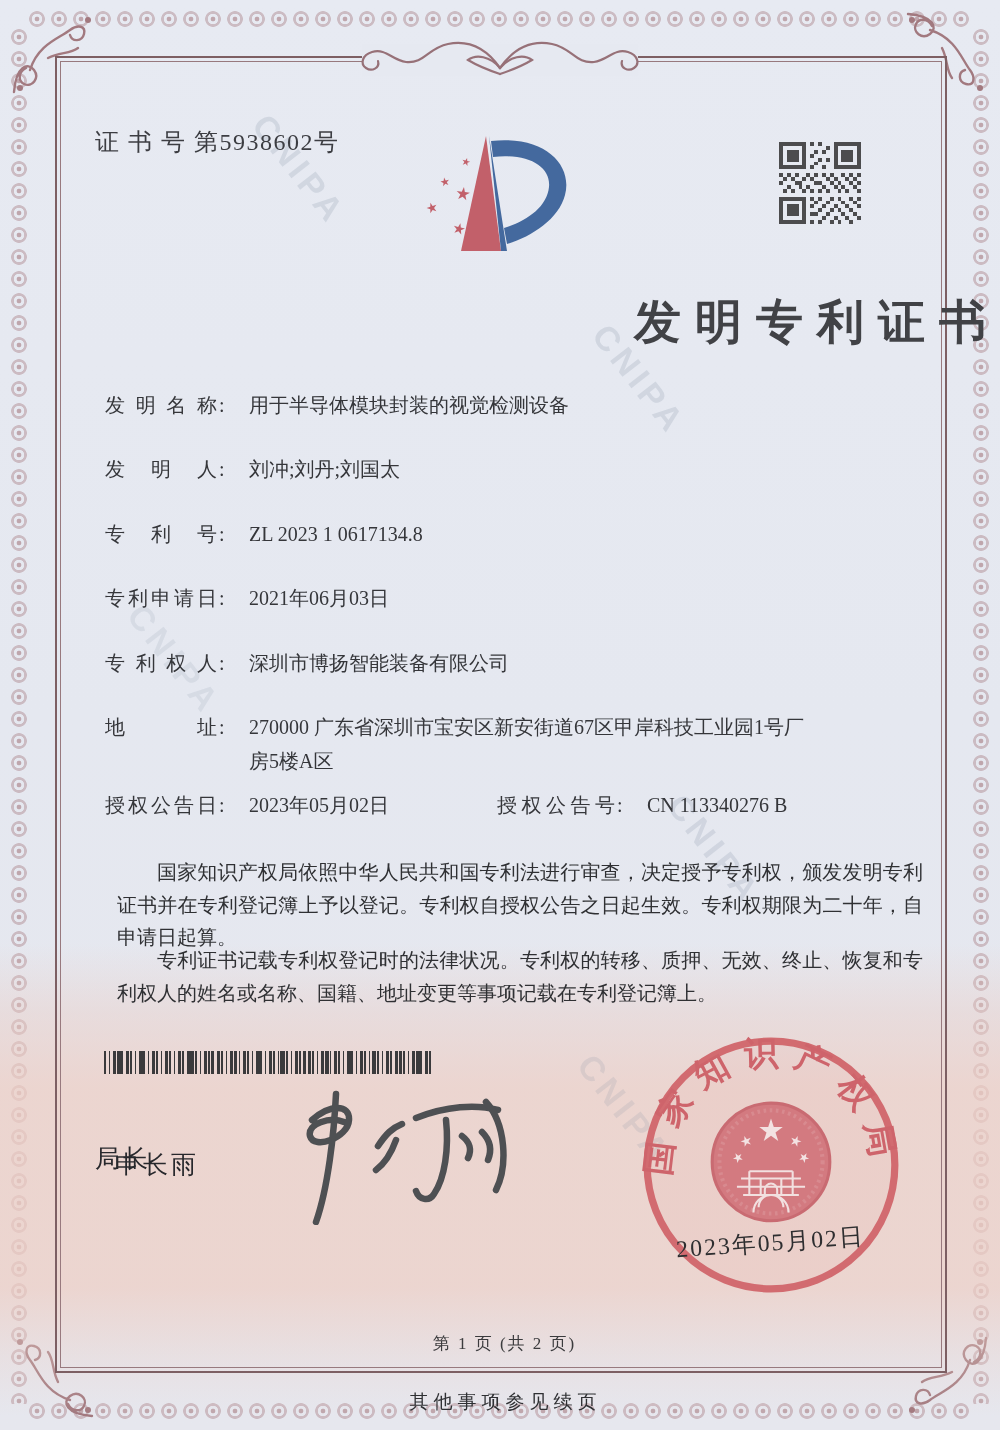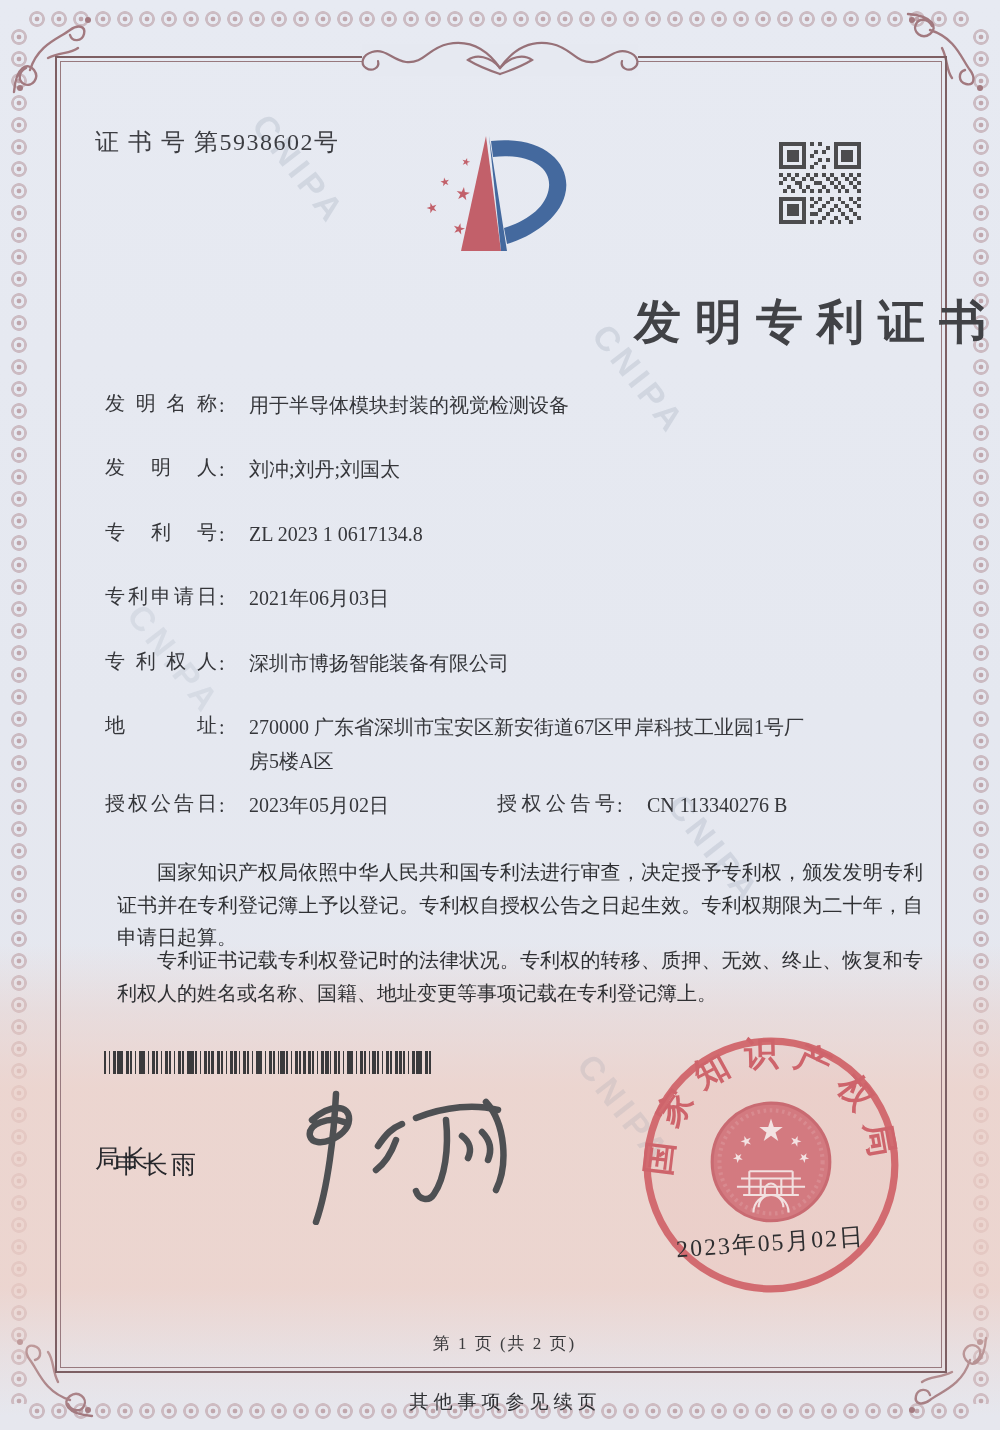--- a/index.html
+++ b/index.html
@@ -33,21 +33,21 @@
   
   .wm{position:absolute;font-family:"Liberation Sans","DejaVu Sans",sans-serif;font-weight:600;
       font-size:34px;letter-spacing:5px;color:rgba(125,138,160,.20);transform:rotate(52deg);}
   
   .cert-no{position:absolute;left:95px;top:126px;font-size:24px;letter-spacing:1.5px;color:#3c3d42;}
   .logo{position:absolute;left:415px;top:131px;}
   .qr{position:absolute;left:779px;top:142px;}
   .title{position:absolute;left:0;right:0;top:260px;text-align:right;font-size:47px;font-weight:bold;
          letter-spacing:14px;text-indent:14px;color:#414246;}
   .row{position:absolute;left:105px;width:806px;font-size:20px;color:#35363a;line-height:34px;}
-  .lbl{display:inline-block;width:112px;text-align:justify;text-align-last:justify;vertical-align:top;font-family:Liberation Mono, monospace;}
+  .lbl{display:inline-block;width:112px;text-align:justify;text-align-last:justify;vertical-align:top;}
   .col{display:inline-block;width:30px;padding-left:2px;vertical-align:top;}
   .val{display:inline-block;width:560px;vertical-align:top;}
   .pair2{position:absolute;left:392px;top:0;}
   .pair2 .lbl{width:118px;}
   .pair2 .val{width:180px;}
   .para{position:absolute;left:117px;width:806px;font-size:20px;line-height:32.5px;
         text-indent:2em;text-align:justify;color:#2f3033;}
   .barcode{position:absolute;left:104px;top:1051px;width:327px;height:23px;
     background-image:
       repeating-linear-gradient(90deg,#3a3a3c 0 2px,transparent 2px 5px,#3a3a3c 5px 6px,transparent 6px 9px,#3a3a3c 9px 12px,transparent 12px 13px),

